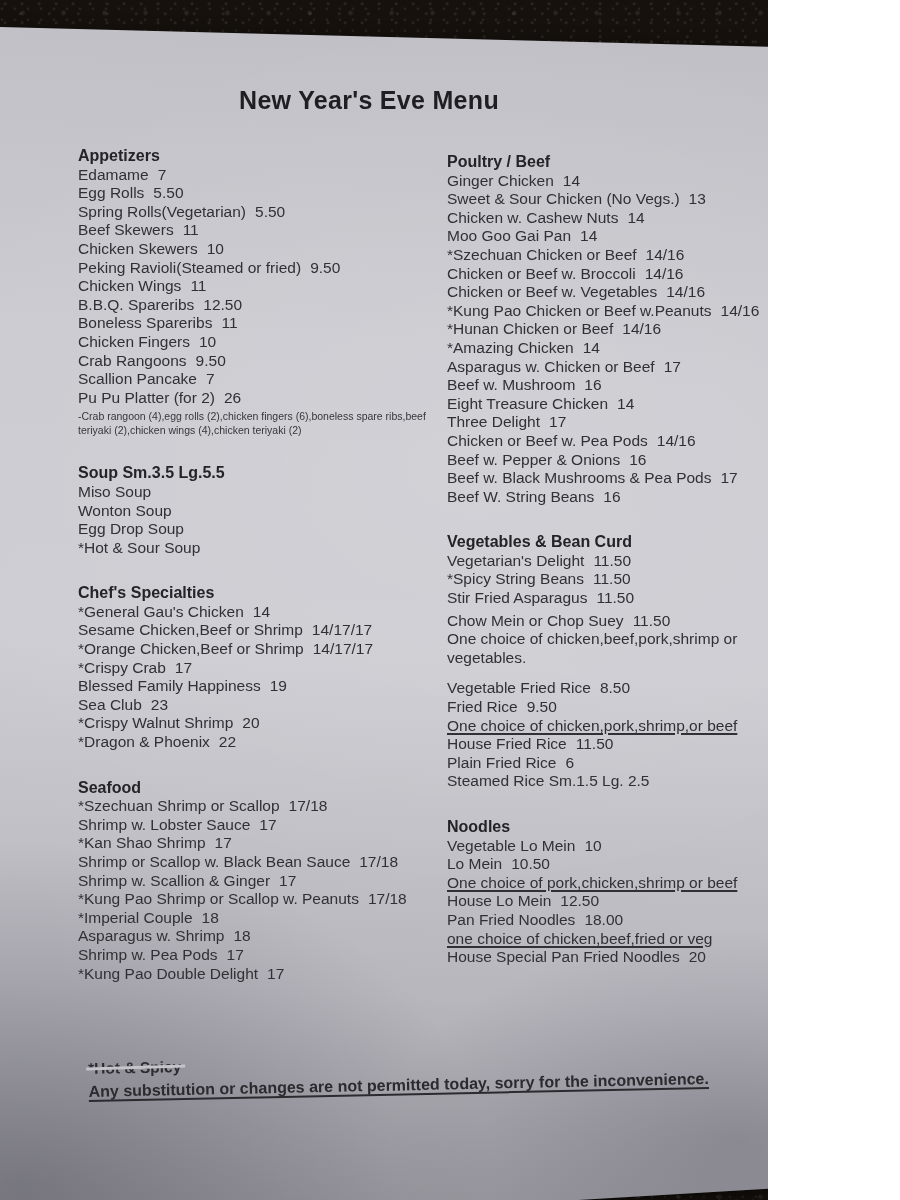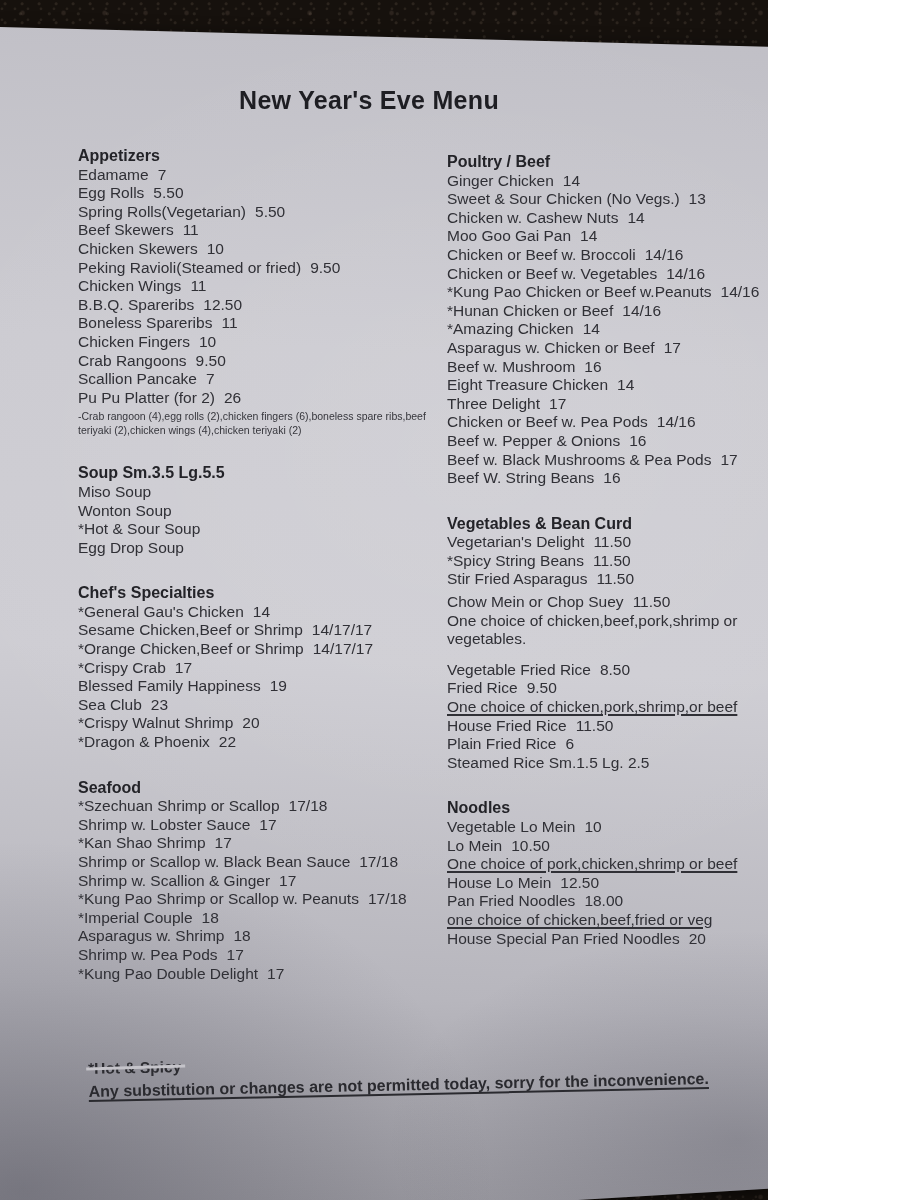--- a/index.html
+++ b/index.html
@@ -77,22 +77,22 @@
             <div class="menu-line"><span class="item-name">Chicken Fingers</span><span class="item-price">10</span></div>
             <div class="menu-line"><span class="item-name">Crab Rangoons</span><span class="item-price">9.50</span></div>
             <div class="menu-line"><span class="item-name">Scallion Pancake</span><span class="item-price">7</span></div>
             <div class="menu-line"><span class="item-name">Pu Pu Platter (for 2)</span><span class="item-price">26</span></div>
             <div class="menu-line note"><span class="item-name">-Crab rangoon (4),egg rolls (2),chicken fingers (6),boneless spare ribs,beef teriyaki (2),chicken wings (4),chicken teriyaki (2)</span></div>
           </div>
           <div class="section">
             <div class="section-heading">Soup Sm.3.5 Lg.5.5</div>
             <div class="menu-line"><span class="item-name">Miso Soup</span></div>
             <div class="menu-line"><span class="item-name">Wonton Soup</span></div>
+            <div class="menu-line"><span class="item-name">Egg Drop Soup</span></div>
             <div class="menu-line"><span class="item-name">*Hot &amp; Sour Soup</span></div>
-            <div class="menu-line"><span class="item-name">Egg Drop Soup</span></div>
           </div>
           <div class="section">
             <div class="section-heading">Chef's Specialties</div>
             <div class="menu-line"><span class="item-name">*General Gau's Chicken</span><span class="item-price">14</span></div>
             <div class="menu-line"><span class="item-name">Sesame Chicken,Beef or Shrimp</span><span class="item-price">14/17/17</span></div>
             <div class="menu-line"><span class="item-name">*Orange Chicken,Beef or Shrimp</span><span class="item-price">14/17/17</span></div>
             <div class="menu-line"><span class="item-name">*Crispy Crab</span><span class="item-price">17</span></div>
             <div class="menu-line"><span class="item-name">Blessed Family Happiness</span><span class="item-price">19</span></div>
             <div class="menu-line"><span class="item-name">Sea Club</span><span class="item-price">23</span></div>
             <div class="menu-line"><span class="item-name">*Crispy Walnut Shrimp</span><span class="item-price">20</span></div>
@@ -112,20 +112,21 @@
             <div class="menu-line"><span class="item-name">*Kung Pao Double Delight</span><span class="item-price">17</span></div>
           </div>
         </div>
       <div class="column" id="right-column">
           <div class="section">
             <div class="section-heading">Poultry / Beef</div>
             <div class="menu-line"><span class="item-name">Ginger Chicken</span><span class="item-price">14</span></div>
             <div class="menu-line"><span class="item-name">Sweet &amp; Sour Chicken (No Vegs.)</span><span class="item-price">13</span></div>
             <div class="menu-line"><span class="item-name">Chicken w. Cashew Nuts</span><span class="item-price">14</span></div>
             <div class="menu-line"><span class="item-name">Moo Goo Gai Pan</span><span class="item-price">14</span></div>
+            <div class="menu-line"><span class="item-name">*Szechuan Chicken or Beef</span><span class="item-price">14/16</span></div>
             <div class="menu-line"><span class="item-name">Chicken or Beef w. Broccoli</span><span class="item-price">14/16</span></div>
             <div class="menu-line"><span class="item-name">Chicken or Beef w. Vegetables</span><span class="item-price">14/16</span></div>
             <div class="menu-line"><span class="item-name">*Kung Pao Chicken or Beef w.Peanuts</span><span class="item-price">14/16</span></div>
             <div class="menu-line"><span class="item-name">*Hunan Chicken or Beef</span><span class="item-price">14/16</span></div>
             <div class="menu-line"><span class="item-name">*Amazing Chicken</span><span class="item-price">14</span></div>
             <div class="menu-line"><span class="item-name">Asparagus w. Chicken or Beef</span><span class="item-price">17</span></div>
             <div class="menu-line"><span class="item-name">Beef w. Mushroom</span><span class="item-price">16</span></div>
             <div class="menu-line"><span class="item-name">Eight Treasure Chicken</span><span class="item-price">14</span></div>
             <div class="menu-line"><span class="item-name">Three Delight</span><span class="item-price">17</span></div>
             <div class="menu-line"><span class="item-name">Chicken or Beef w. Pea Pods</span><span class="item-price">14/16</span></div>

